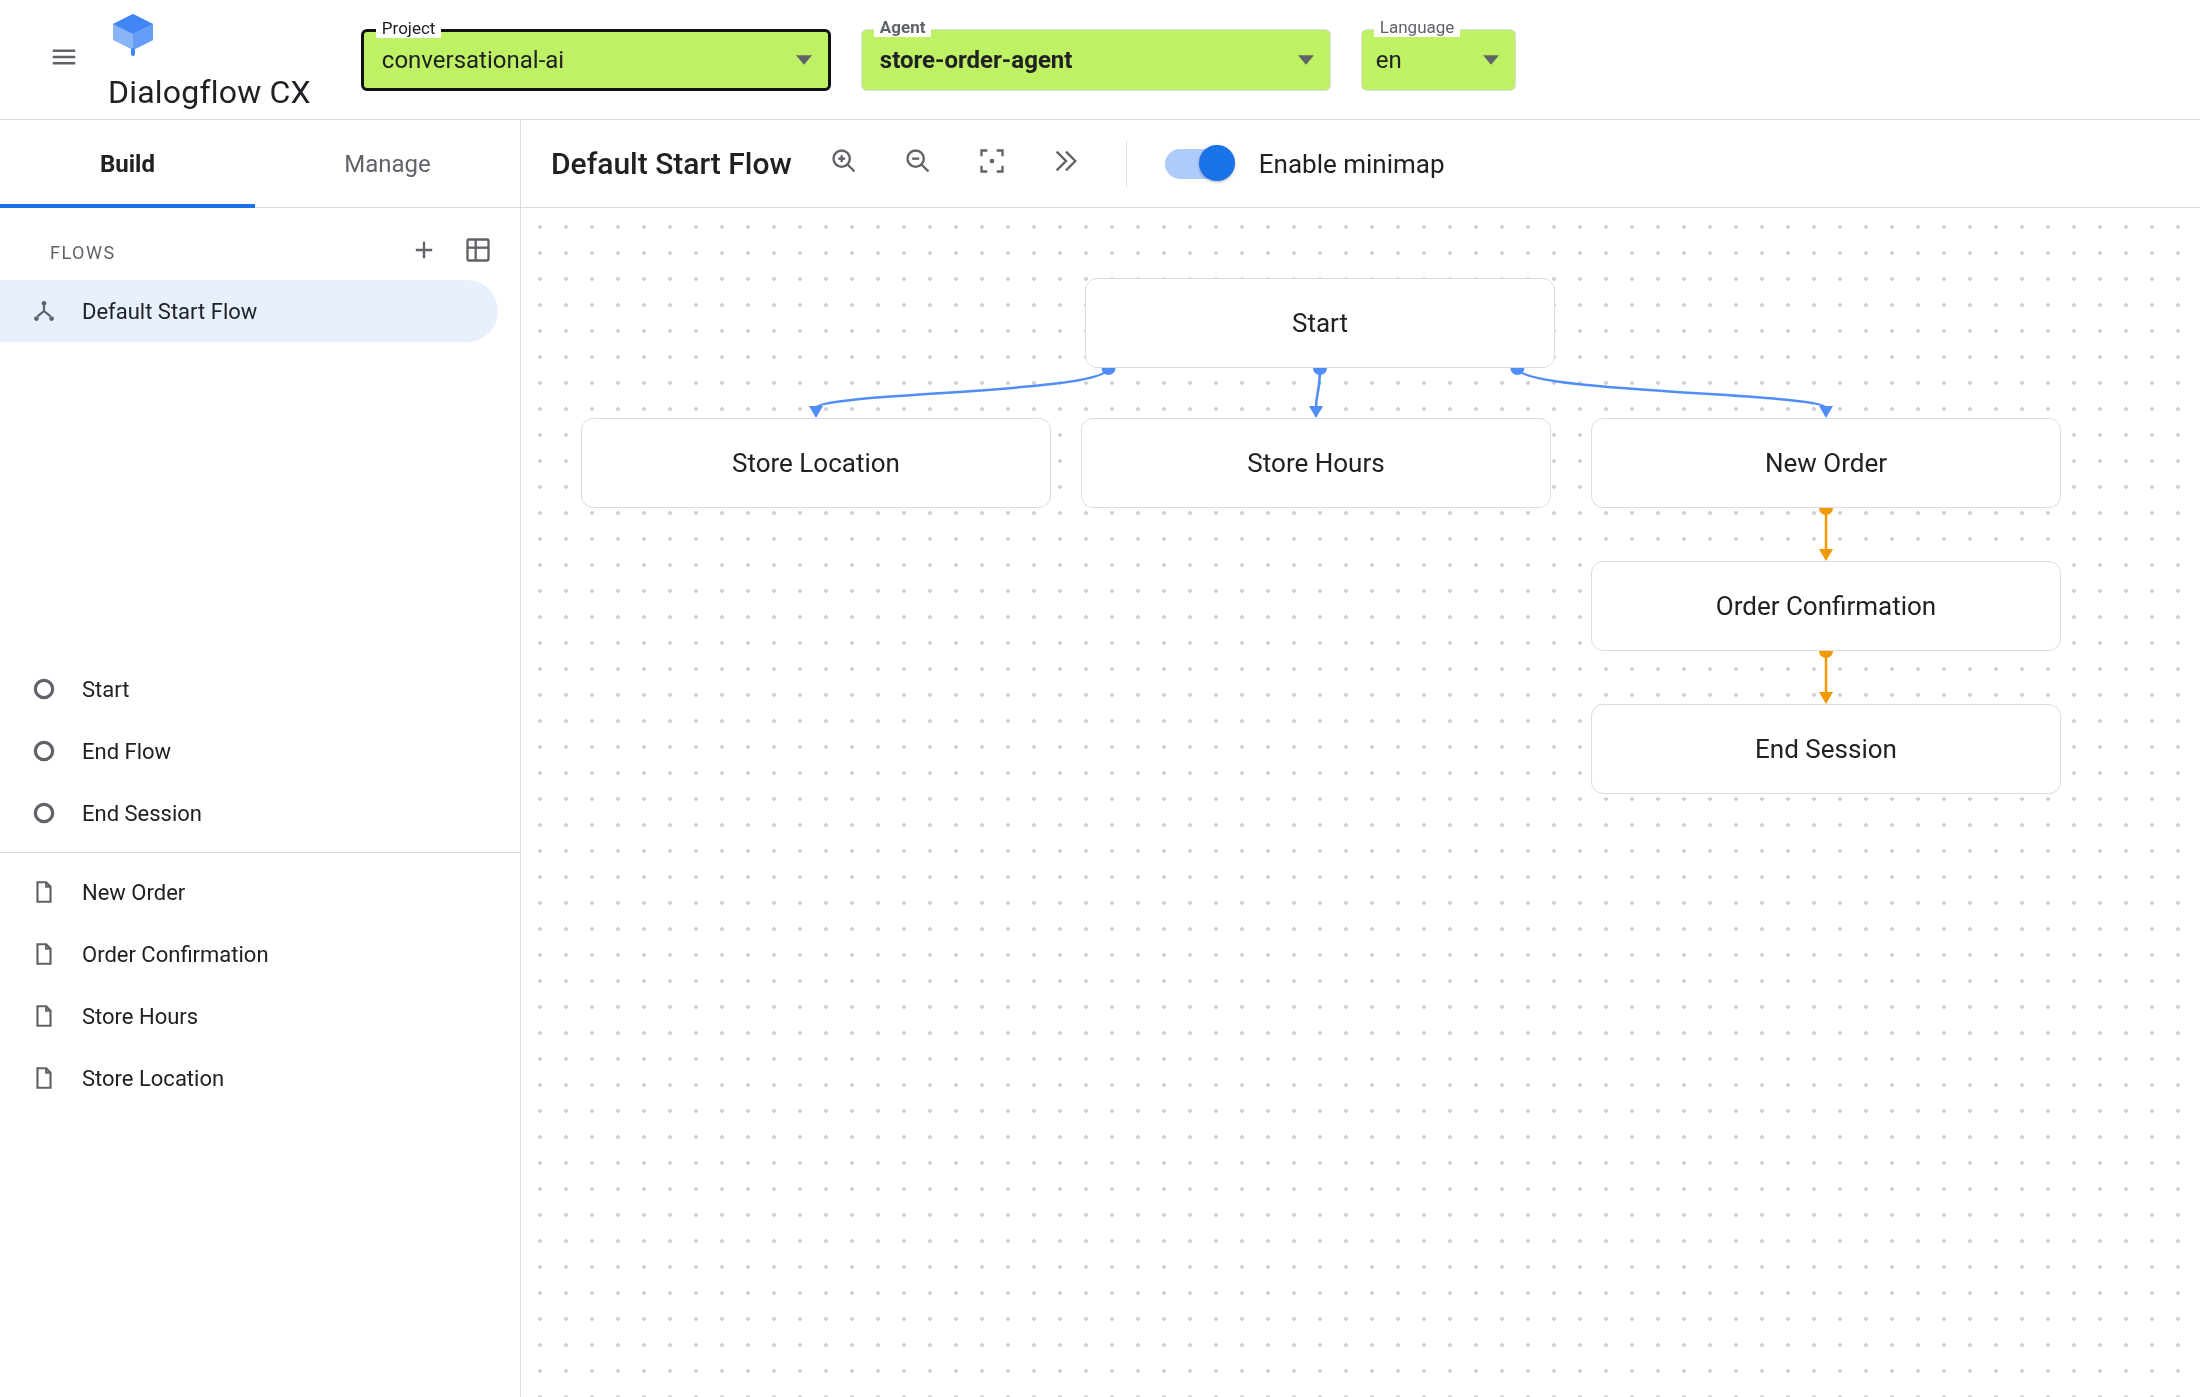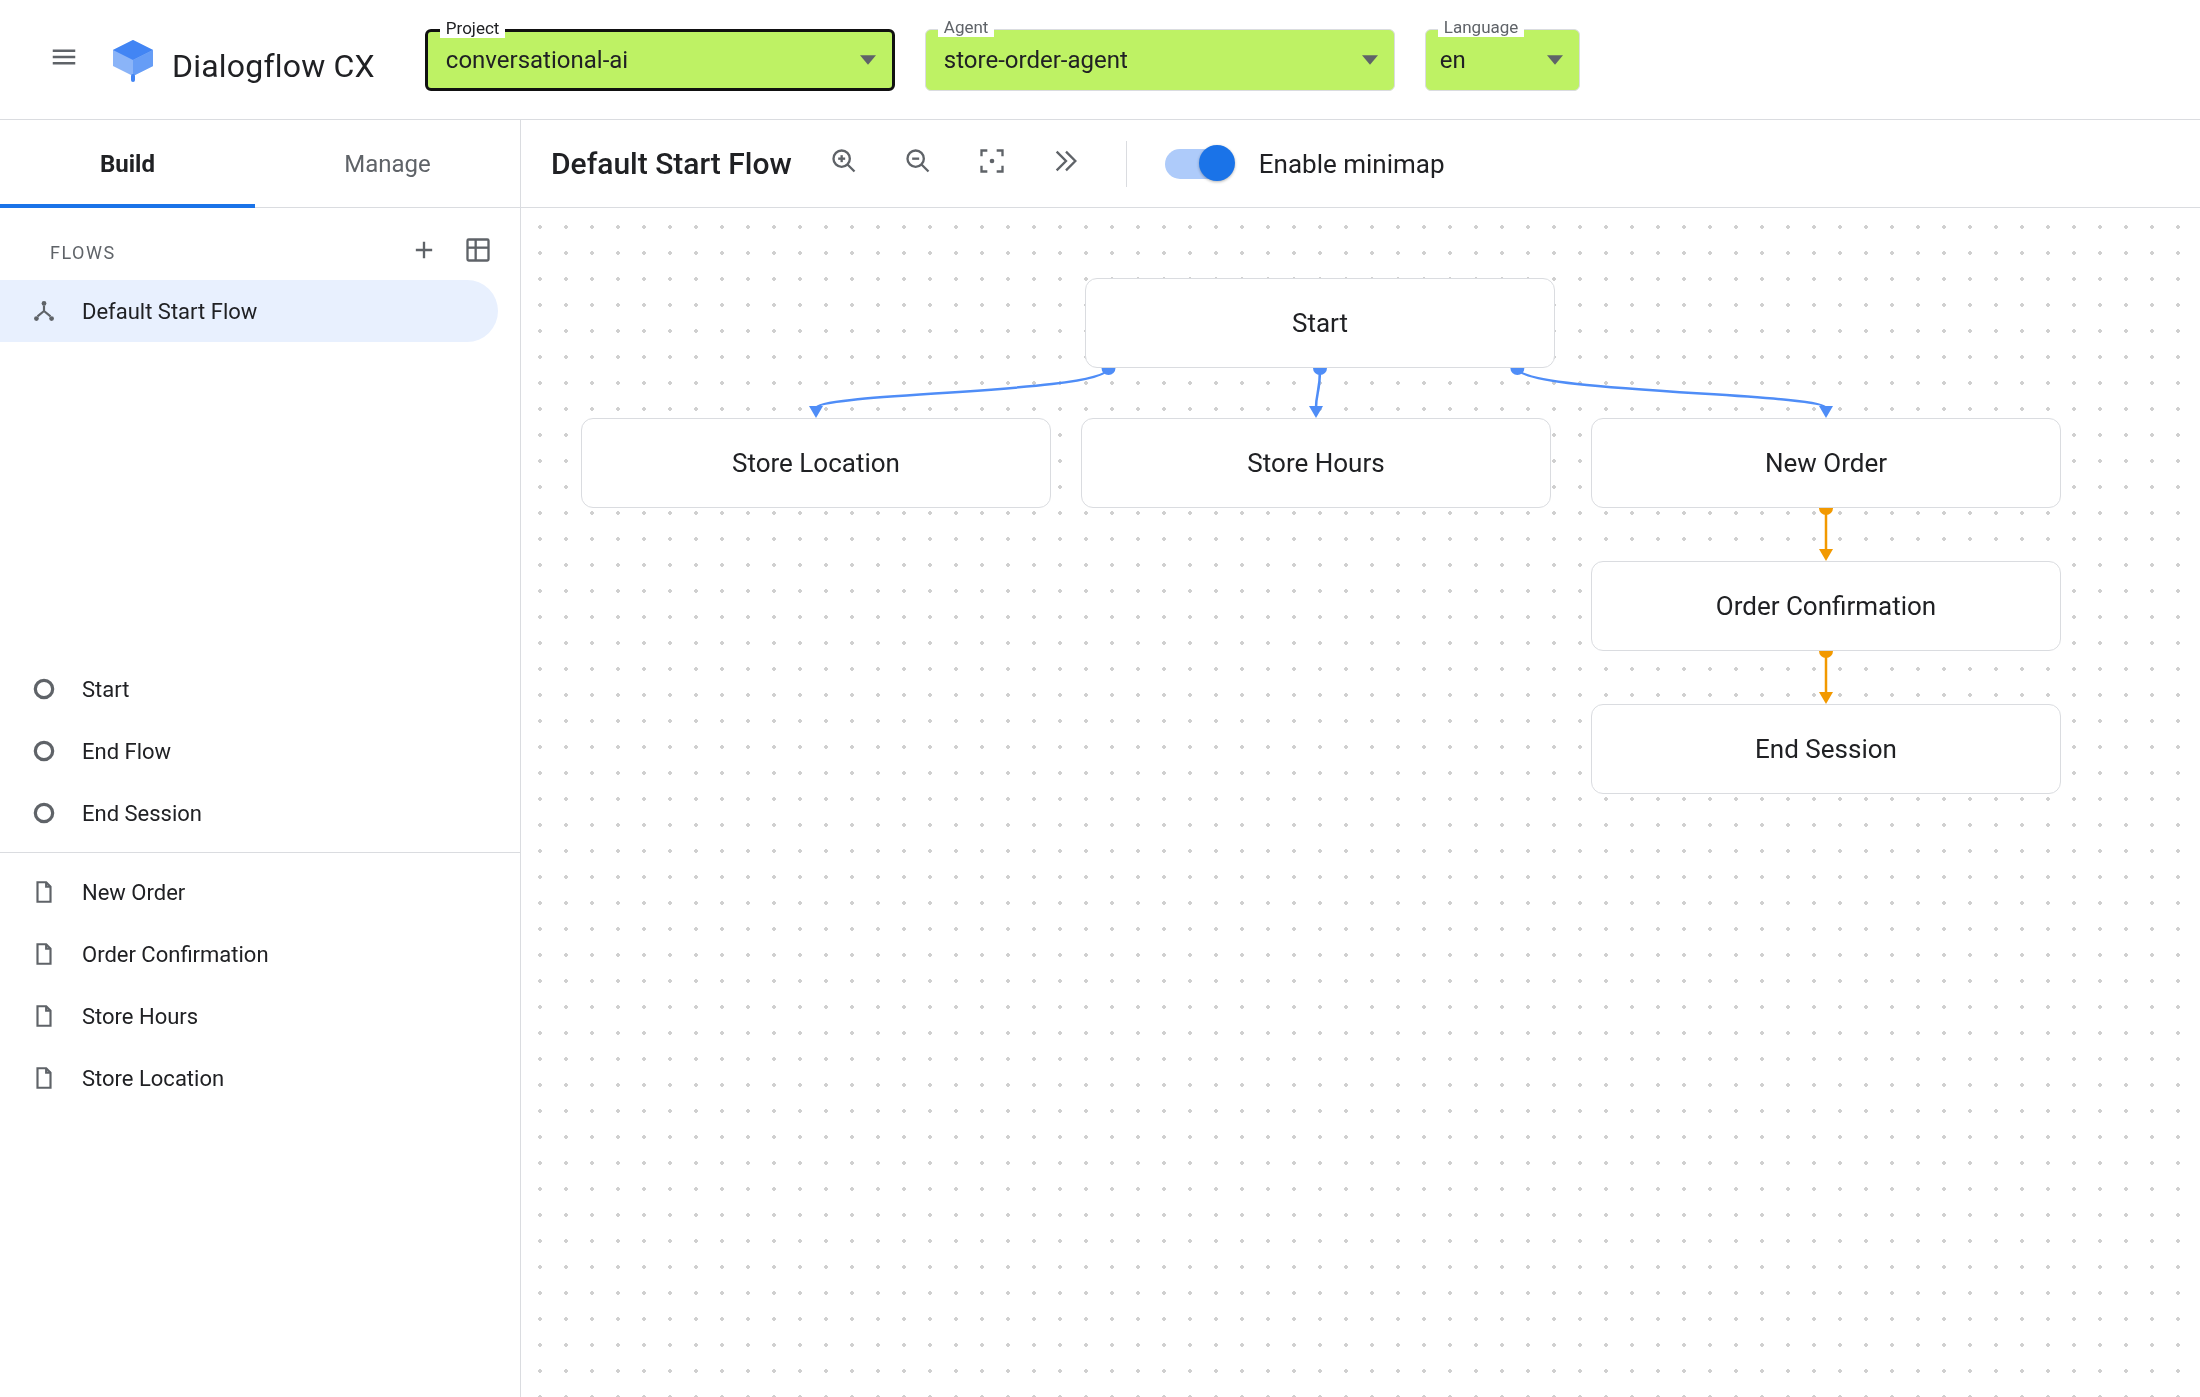--- a/index.html
+++ b/index.html
@@ -13,32 +13,32 @@
     --dot:#ababab;
   }
   *{box-sizing:border-box;font-family:Roboto,Arial,Helvetica,sans-serif;}
   html,body{margin:0;padding:0;width:2200px;height:1397px;color:var(--text);font-size:20px;}
   body{display:flex;flex-direction:column;background:#fff;overflow:hidden;}
 
   
   .header{height:120px;border-bottom:1px solid var(--border);display:flex;align-items:center;padding:0 30px 0 40px;gap:20px;}
   .menu-btn{width:48px;height:48px;display:flex;align-items:center;justify-content:center;color:var(--text-secondary);cursor:pointer;}
   .menu-btn svg{width:30px;height:30px;}
-  .brand{display:flex;align-items:flex-end;gap:14px;margin-right:30px;}
+  .brand{display:flex;align-items:flex-start;gap:14px;margin-right:30px;flex-direction:column;}
   .brand-logo{width:50px;height:50px;display:flex;align-items:center;justify-content:center;}
   .brand-name{font-size:32px;color:var(--text);letter-spacing:0.2px;}
   .selectors{display:flex;gap:30px;align-items:center;}
   .mat-select{position:relative;border:1px solid var(--border);border-radius:6px;height:62px;display:flex;align-items:center;padding:0 48px 0 18px;font-size:24px;color:var(--text);background:#bef264;cursor:pointer;}
   .mat-select.emph{border:3px solid #111;border-radius:6px;}
   .mat-select .label{position:absolute;top:-13px;left:12px;background:#fff;padding:0 6px;font-size:17px;color:var(--text-secondary);}
   .mat-select.emph .label{color:var(--text);top:-14px;}
   .mat-select .arrow{position:absolute;right:16px;top:50%;transform:translateY(-50%);}
   .mat-select .arrow svg{width:16px;height:16px;fill:var(--text-secondary);}
   .sel-project{width:470px;}
-  .sel-agent{width:470px;}
+  .sel-agent{width:470px;font-weight:bold;}
   .sel-lang{width:155px;padding-left:14px;}
 
   
   .main{flex:1;display:flex;min-height:0;}
 
   
   .sidebar{width:520px;display:flex;flex-direction:column;}
   .tabs{display:flex;height:88px;border-bottom:1px solid var(--border);}
   .tab{flex:1;display:flex;align-items:center;justify-content:center;font-size:24px;color:var(--text-secondary);cursor:pointer;position:relative;}
   .tab.active{color:var(--text);font-weight:700;}

